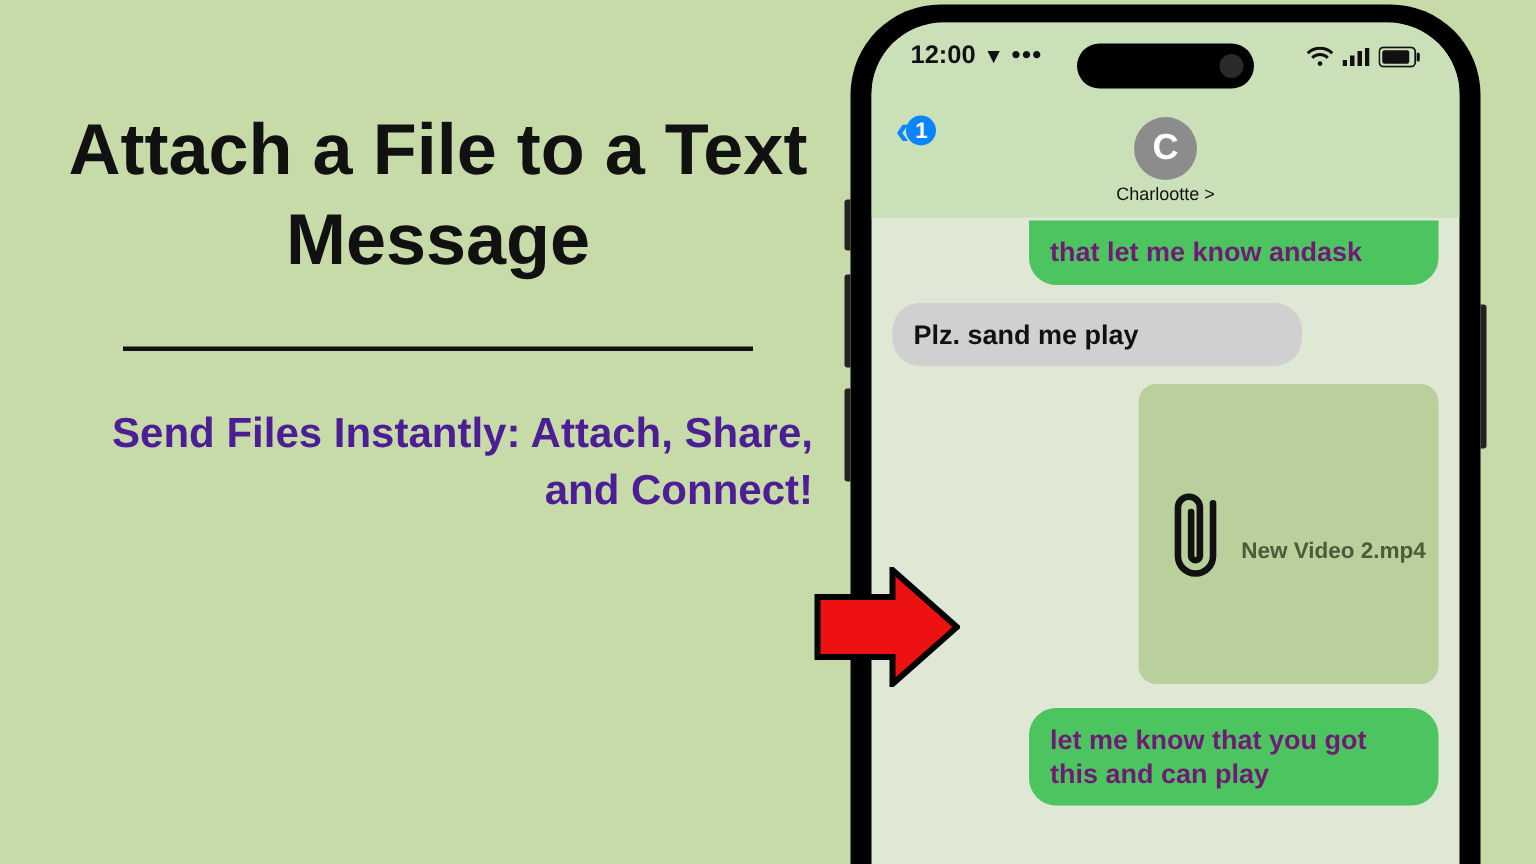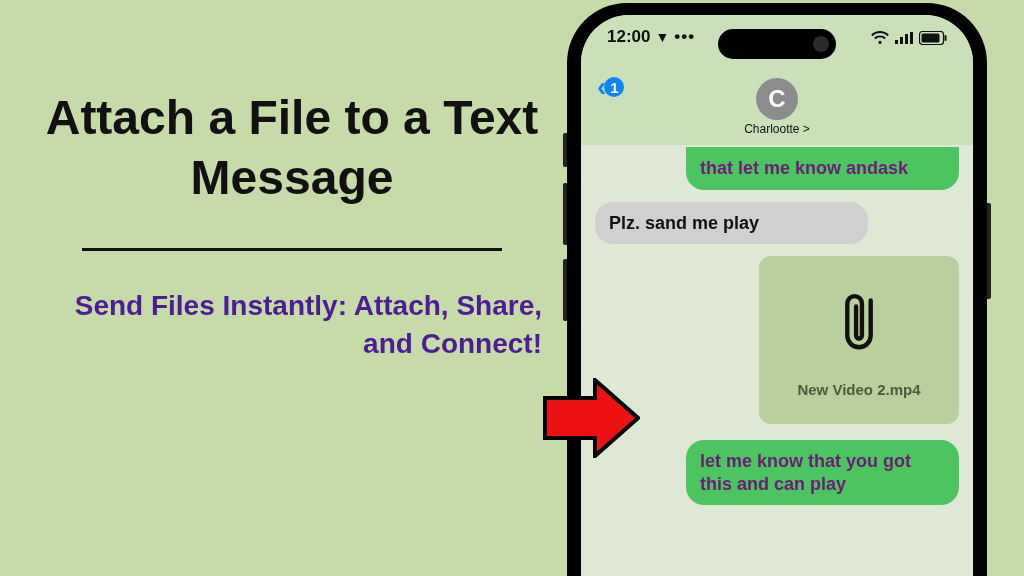--- a/index.html
+++ b/index.html
@@ -7,21 +7,21 @@
     width: 1024px;
     height: 576px;
     background: #c7dba9;
     font-family: -apple-system, BlinkMacSystemFont, "Segoe UI", Arial, sans-serif;
     position: relative;
     overflow: hidden;
   }
   .left-panel {
     position: absolute;
     left: 42px;
-    top: 88px;
+    top: 71px;
     width: 500px;
   }
   .title {
     font-size: 48px;
     font-weight: 900;
     color: #111;
     line-height: 1.25;
     text-align: center;
     margin-bottom: 40px;
   }
@@ -221,27 +221,27 @@
     background: #4cc561;
     color: #701a75;
     margin-left: auto;
   }
   .bubble.received {
     background: #d0d0d0;
     color: #111;
   }
   .attachment-card {
     width: 200px;
-    height: 168px;
+    height: 200px;
     background: #b9d09d;
     border-radius: 12px;
     margin-left: auto;
     margin-bottom: 16px;
     display: flex;
-    flex-direction: column;
+    flex-direction: row;
     align-items: center;
     justify-content: center;
     position: relative;
   }
   .paperclip {
     width: 60px;
     height: 76px;
   }
   .attachment-name {
     margin-top: 22px;

